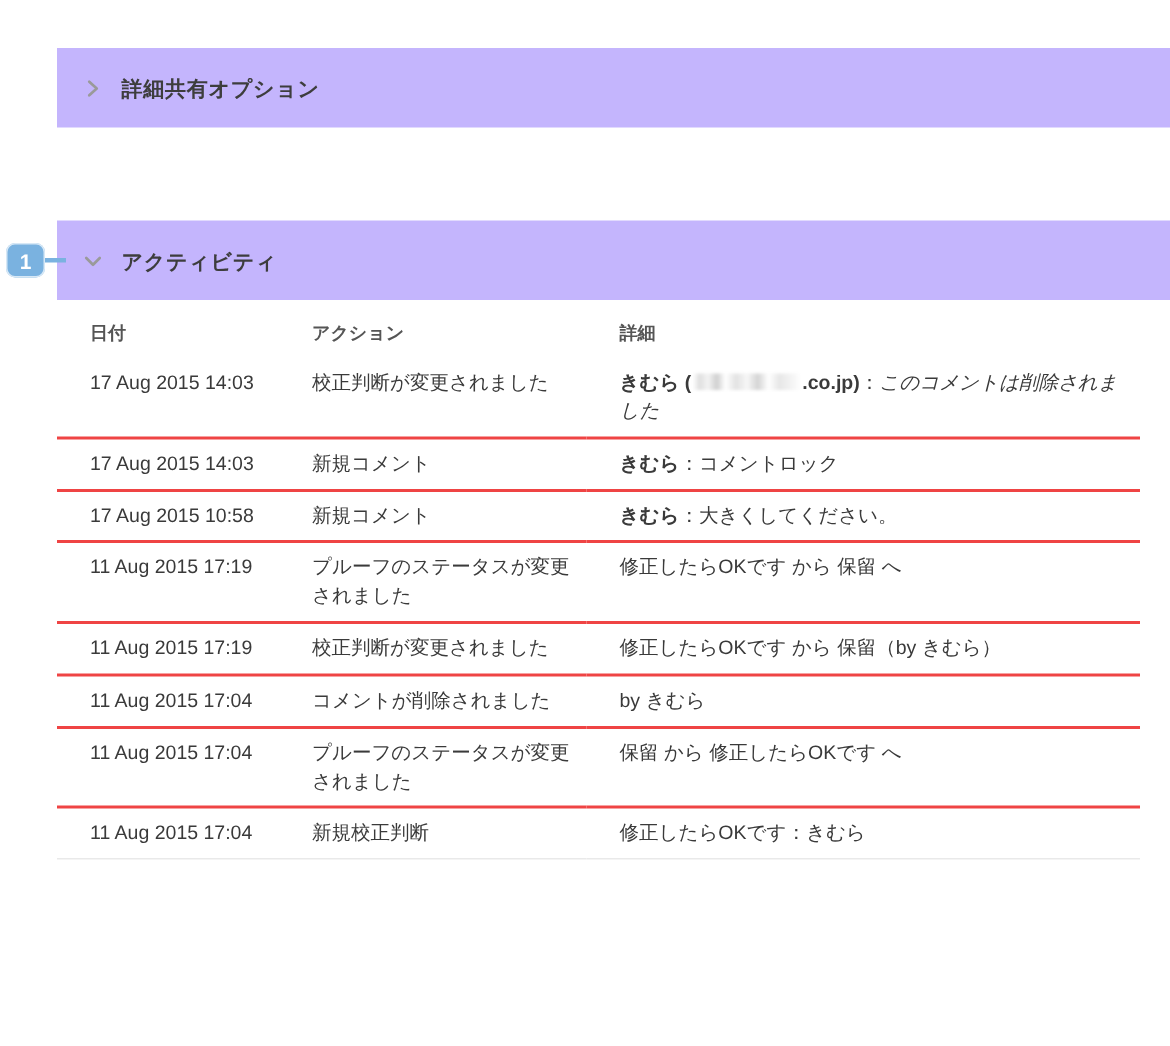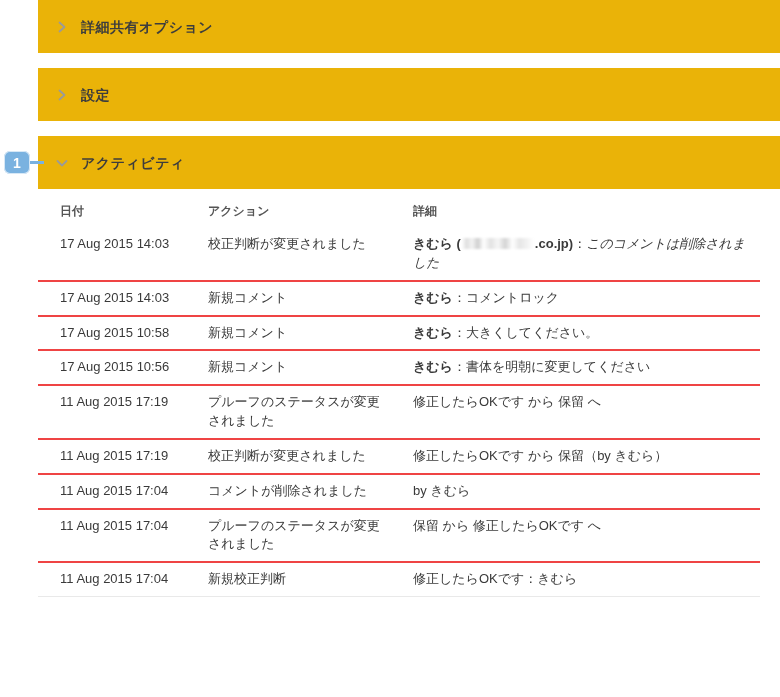--- a/index.html
+++ b/index.html
@@ -15,27 +15,28 @@
     overflow: hidden;
     position: relative;
   }
 
   
   .panel-wrap {
     position: relative;
     padding-left: 38px;
   }
   .panel {
-    background: #eab308;
+    background: #c4b5fd;
     height: 53px;
     display: flex;
     align-items: center;
     padding-left: 17px;
     box-sizing: border-box;
     user-select: none;
+    margin-top: 32px;
   }
   .gap { height: 15px; background: #ffffff; }
 
   .chev {
     width: 14px;
     height: 14px;
     margin-right: 12px;
     flex: 0 0 auto;
     display: inline-block;
     position: relative;
@@ -143,30 +144,20 @@
       <span class="chev">
         <svg width="14" height="14" viewBox="0 0 14 14" aria-hidden="true">
           <path d="M4.5 2.5 L9.5 7 L4.5 11.5" fill="none" stroke="#9a9a9a" stroke-width="1.8" stroke-linecap="round" stroke-linejoin="round"></path>
         </svg>
       </span>
       <span class="panel-title">詳細共有オプション</span>
     </div>
   </div>
   <div class="gap"></div>
 
-  <div class="panel-wrap">
-    <div class="panel">
-      <span class="chev">
-        <svg width="14" height="14" viewBox="0 0 14 14" aria-hidden="true">
-          <path d="M4.5 2.5 L9.5 7 L4.5 11.5" fill="none" stroke="#9a9a9a" stroke-width="1.8" stroke-linecap="round" stroke-linejoin="round"></path>
-        </svg>
-      </span>
-      <span class="panel-title">設定</span>
-    </div>
-  </div>
   <div class="gap"></div>
 
   <div class="panel-wrap">
 
     <div class="badge-holder">
       <div class="badge">1</div>
       <div class="badge-line"></div>
     </div>
 
     <div class="panel">
@@ -203,25 +194,20 @@
             <td class="date">17 Aug 2015 14:03</td>
             <td class="action">新規コメント</td>
             <td class="detail"><b>きむら</b>：<span>コメントロック</span></td>
           </tr>
           <tr>
             <td class="date">17 Aug 2015 10:58</td>
             <td class="action">新規コメント</td>
             <td class="detail"><b>きむら</b>：<span>大きくしてください。</span></td>
           </tr>
           <tr>
-            <td class="date">17 Aug 2015 10:56</td>
-            <td class="action">新規コメント</td>
-            <td class="detail"><b>きむら</b>：<span>書体を明朝に変更してください</span></td>
-          </tr>
-          <tr>
             <td class="date">11 Aug 2015 17:19</td>
             <td class="action">プルーフのステータスが変更されました</td>
             <td class="detail"><span>修正したらOKです から 保留 へ</span></td>
           </tr>
           <tr>
             <td class="date">11 Aug 2015 17:19</td>
             <td class="action">校正判断が変更されました</td>
             <td class="detail"><span>修正したらOKです から 保留（by きむら）</span></td>
           </tr>
           <tr>

